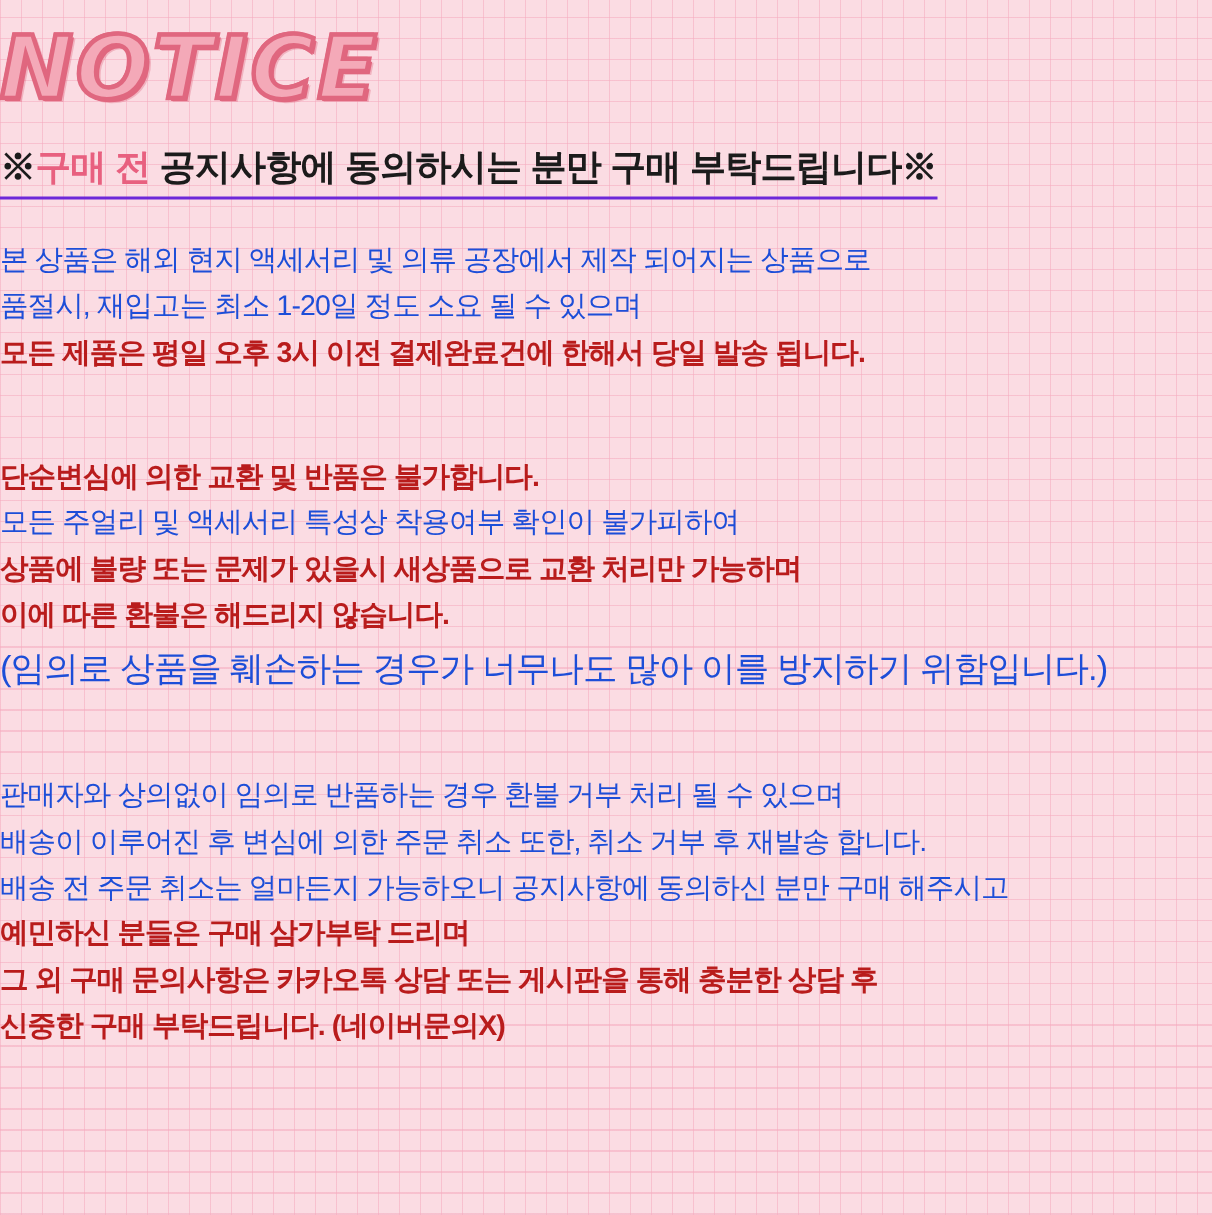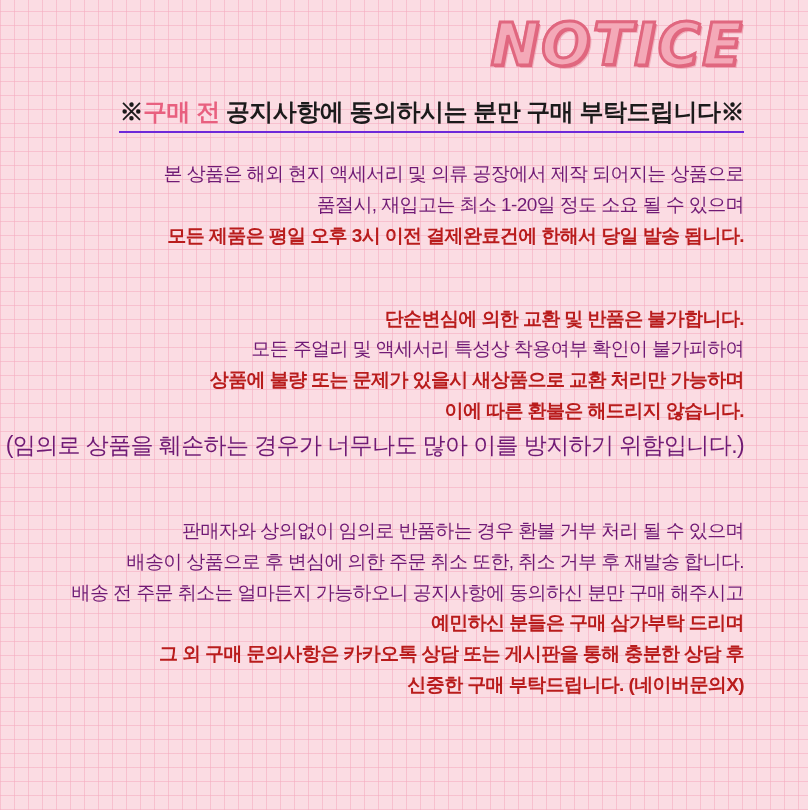--- a/index.html
+++ b/index.html
@@ -14,21 +14,21 @@
     background-image:
       repeating-linear-gradient(0deg, rgba(245,170,190,0.55) 0px, rgba(245,170,190,0.55) 1px, transparent 1px, transparent 14px),
       repeating-linear-gradient(90deg, rgba(245,170,190,0.55) 0px, rgba(245,170,190,0.55) 1px, transparent 1px, transparent 14px);
     overflow: hidden;
   }
   .page {
     position: relative;
     width: 744px;
     height: 810px;
     box-sizing: border-box;
-    text-align: right;
+    text-align: left;
   }
 
   
   .title-wrap {
     padding-top: 16px;
     line-height: 1;
   }
   .title {
     display: inline-block;
     font-family: "DejaVu Sans", sans-serif;
@@ -60,21 +60,21 @@
     color: #e8607f;
   }
 
   
   .block {
     margin-top: 26px;
     line-height: 1.62;
   }
   .line {
     font-size: 19px;
-    color: #701a75;
+    color: #1d4ed8;
     letter-spacing: -0.6px;
     white-space: nowrap;
   }
   .line.pink {
     color: #b91c1c;
     font-weight: bold;
   }
   .line.small {
     font-size: 23px;
   }
@@ -108,20 +108,20 @@
     <div class="line">모든 주얼리 및 액세서리 특성상 착용여부 확인이 불가피하여</div>
     <div class="line pink">상품에 불량 또는 문제가 있을시 새상품으로 교환 처리만 가능하며</div>
     <div class="line pink">이에 따른 환불은 해드리지 않습니다.</div>
     <div class="line small">(임의로 상품을 훼손하는 경우가 너무나도 많아 이를 방지하기 위함입니다.)</div>
   </div>
 
   <div class="spacer-md"></div>
 
   <div class="block">
     <div class="line">판매자와 상의없이 임의로 반품하는 경우 환불 거부 처리 될 수 있으며</div>
-    <div class="line">배송이 상품으로 후 변심에 의한 주문 취소 또한, 취소 거부 후 재발송 합니다.</div>
+    <div class="line">배송이 이루어진 후 변심에 의한 주문 취소 또한, 취소 거부 후 재발송 합니다.</div>
     <div class="line">배송 전 주문 취소는 얼마든지 가능하오니 공지사항에 동의하신 분만 구매 해주시고</div>
     <div class="line pink">예민하신 분들은 구매 삼가부탁 드리며</div>
     <div class="line pink">그 외 구매 문의사항은 카카오톡 상담 또는 게시판을 통해 충분한 상담 후</div>
     <div class="line pink">신중한 구매 부탁드립니다. (네이버문의X)</div>
   </div>
 
 </div>
 
 </body></html>

